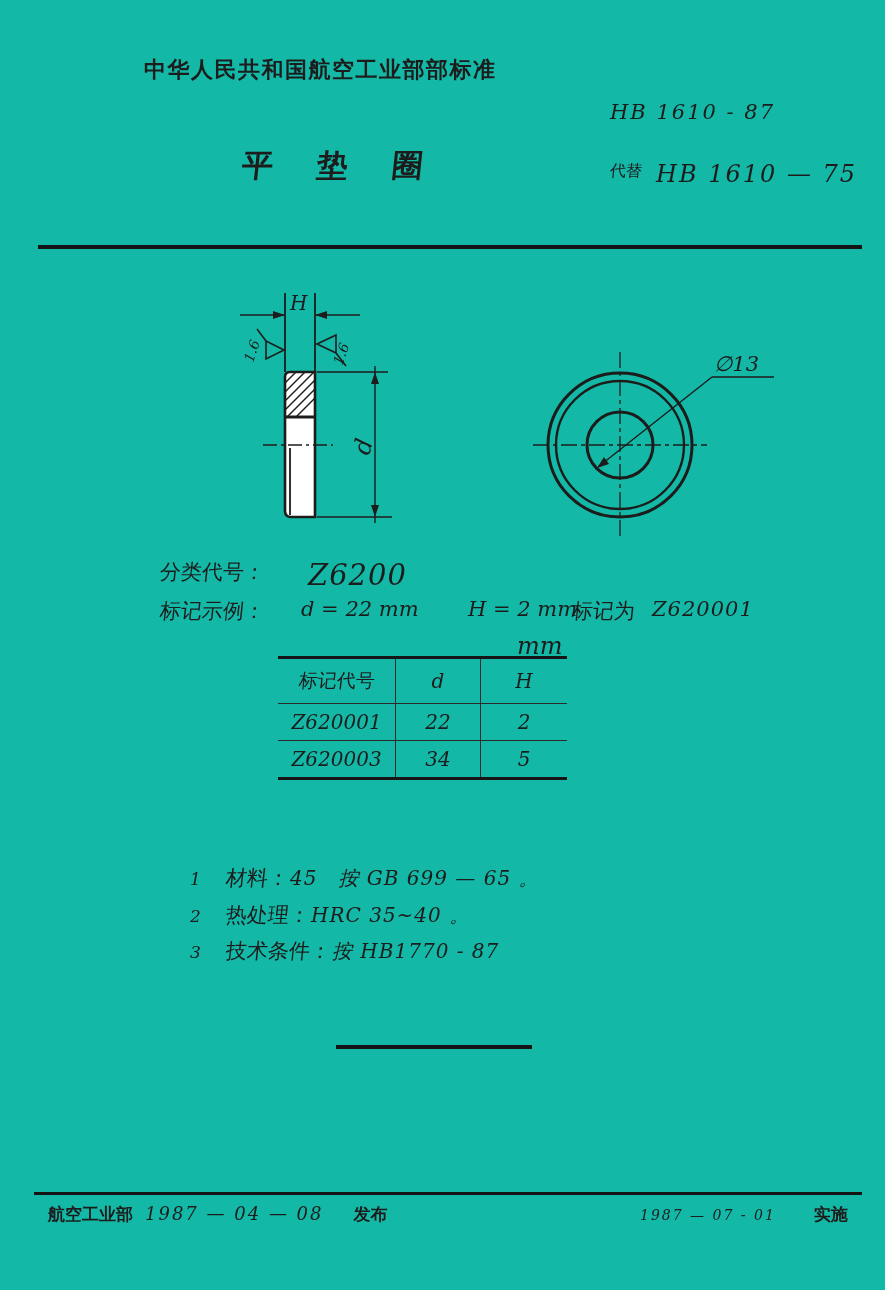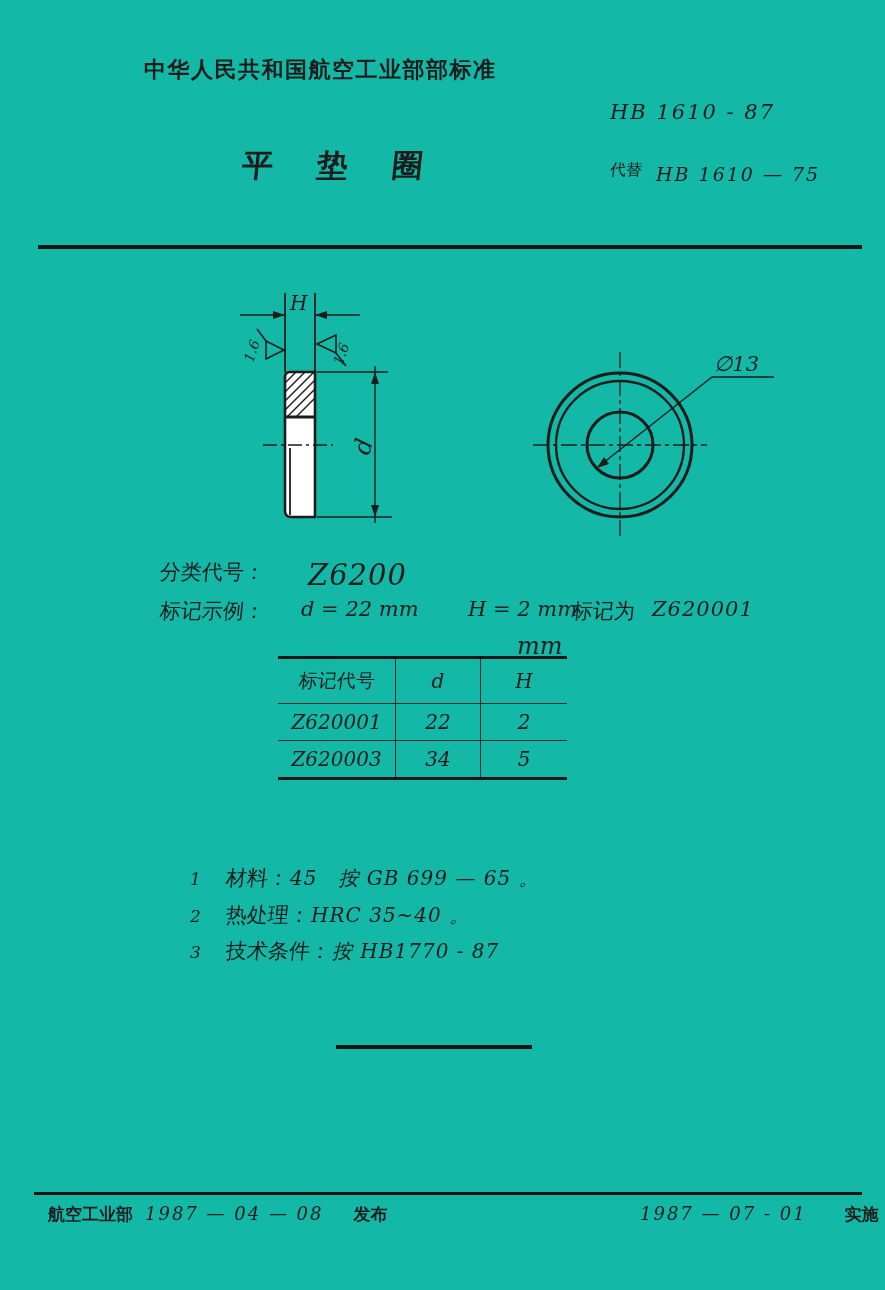--- a/index.html
+++ b/index.html
@@ -13,21 +13,21 @@
   
   .cjk-hand { font-family:"Liberation Serif", serif; display:inline-block; transform:skewX(-6deg); }
   
   .hand { font-family:"DejaVu Serif", serif; font-style:italic; }
 
   .org-line { left:144px; top:55px; font-size:22px; letter-spacing:1.5px; }
   .std-no   { left:610px; top:100px; font-size:21px; letter-spacing:2px; }
   .doc-title{ left:242px; top:145px; font-size:31px; letter-spacing:44px; font-weight:bold; }
   .supersedes { left:610px; top:160px; }
   .supersedes .lbl { font-size:16px; vertical-align:6px; }
-  .supersedes .no  { font-size:19px; letter-spacing:2px; margin-left:14px; }
+  .supersedes .no  { font-size:24px; letter-spacing:2px; margin-left:14px; }
 
   .rule-1 { left:38px; top:245px; width:824px; height:4px; background:#141414; }
   .rule-end { left:336px; top:1045px; width:196px; height:4px; background:#141414; }
   .rule-footer { left:34px; top:1192px; width:828px; height:3px; background:#141414; }
 
   .drawing-svg { left:220px; top:270px; }
 
   .cls-line  { top:558px; font-size:21px; }
   .cls-label { left:160px; }
   .cls-value { left:308px; letter-spacing:1px; font-size:29px; }
@@ -53,21 +53,21 @@
   .note .num { display:inline-block; width:36px; font-size:17px; }
   .note .txt { margin-left:1px; font-size:20px; letter-spacing:1px; }
   .note-1 { top:864px; }
   .note-2 { top:901px; }
   .note-3 { top:937px; }
 
   .footer-left { left:48px; top:1203px; font-size:17px; white-space:nowrap; }
   .footer-left .date { font-size:18px; margin-left:12px; letter-spacing:2px; }
   .footer-left .pub  { margin-left:30px; }
   .footer-right { left:640px; top:1203px; font-size:17px; white-space:nowrap; }
-  .footer-right .date { font-size:18px; letter-spacing:2px; }
+  .footer-right .date { font-size:14px; letter-spacing:2px; }
   .footer-right .impl { margin-left:38px;text-align:center; }
 </style>
 </head>
 <body>
 
 <div class="page">
 
   <div class="abs org-line cjk-print">中华人民共和国航空工业部部标准</div>
   <div class="abs std-no hand">HB 1610 - 87</div>
   <div class="abs doc-title cjk-hand">平垫圈</div>

